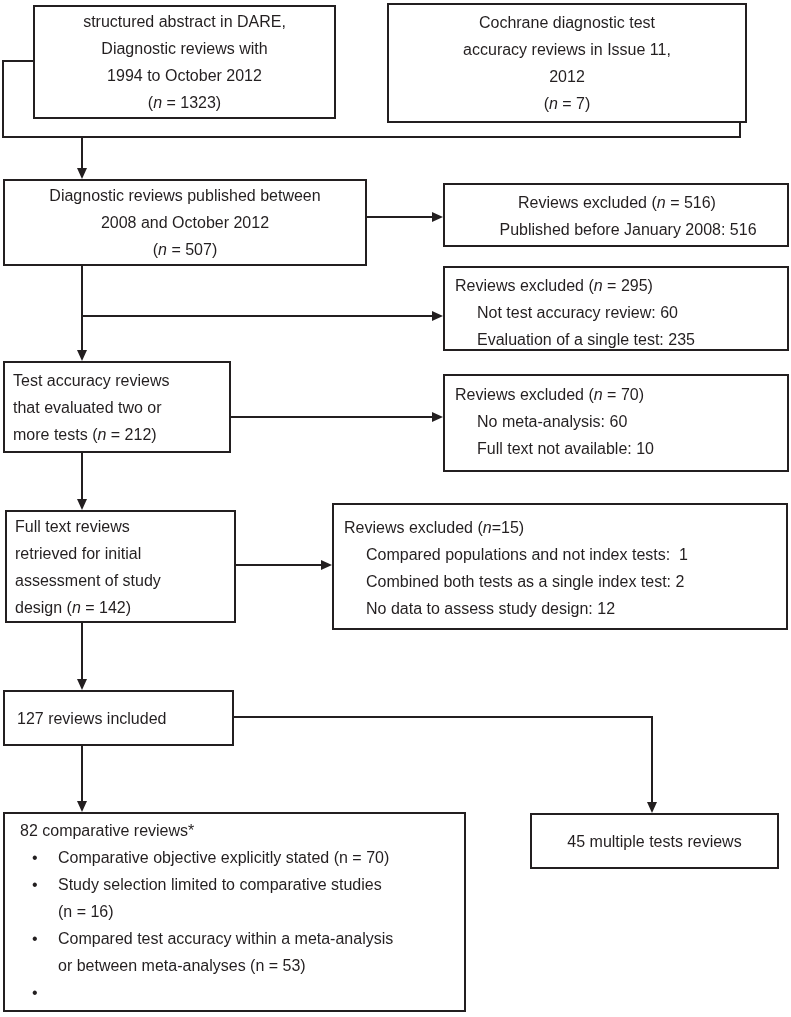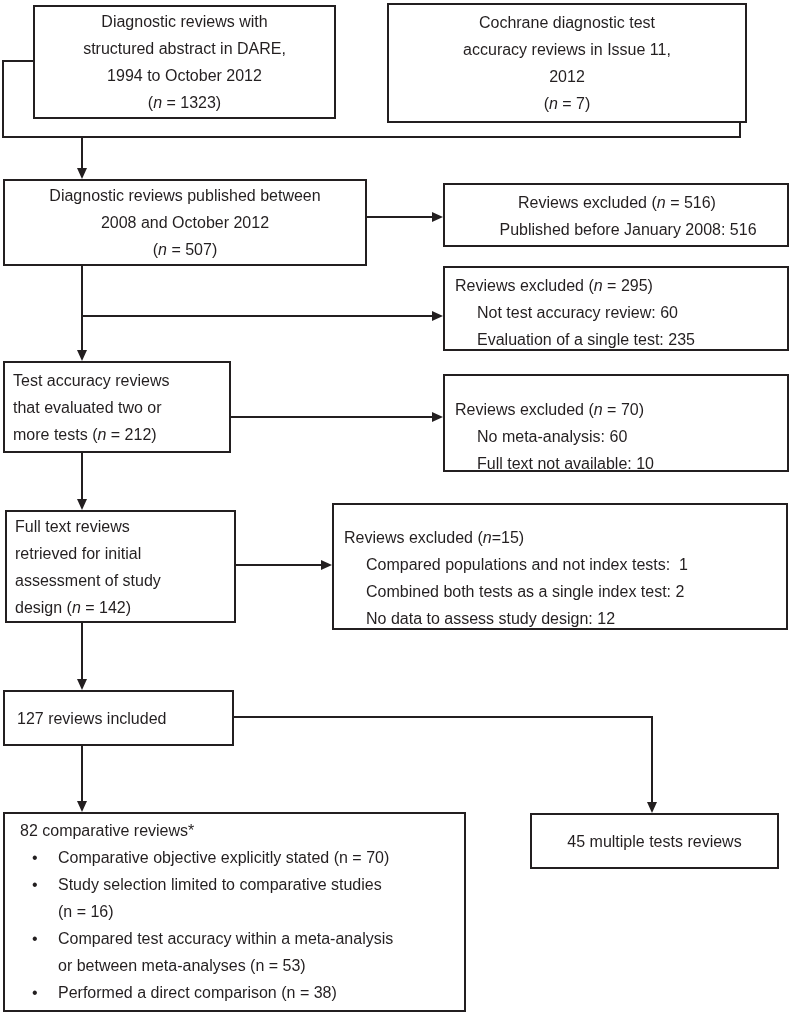--- a/index.html
+++ b/index.html
@@ -81,22 +81,22 @@
   <div class="ah-down" style="left:77px;top:679px;"></div>
 
   <div class="vline" style="left:81px;top:746px;width:2px;height:57px;"></div>
   <div class="ah-down" style="left:77px;top:801px;"></div>
 
   <div class="hline" style="left:233px;top:716px;width:420px;height:2px;"></div>
   <div class="vline" style="left:651px;top:716px;width:2px;height:88px;"></div>
   <div class="ah-down" style="left:647px;top:802px;"></div>
 
   <div class="box center" style="left:33px;top:5px;width:303px;height:114px;">
+    <span class="line">structured abstract in DARE,</span>
     <span class="line">Diagnostic reviews with</span>
-    <span class="line">structured abstract in DARE,</span>
     <span class="line">1994 to October 2012</span>
     <span class="line"><span>(</span><span class="it">n</span><span> = 1323)</span></span>
   </div>
 
   <div class="box center" style="left:387px;top:3px;width:360px;height:120px;">
     <span class="line">Cochrane diagnostic test</span>
     <span class="line">accuracy reviews in Issue 11,</span>
     <span class="line">2012</span>
     <span class="line"><span>(</span><span class="it">n</span><span> = 7)</span></span>
   </div>
@@ -117,34 +117,34 @@
     <div class="item">Not test accuracy review: 60</div>
     <div class="item">Evaluation of a single test: 235</div>
   </div>
 
   <div class="box vcenter pad-left" style="left:3px;top:361px;width:228px;height:92px;">
     <span class="line">Test accuracy reviews</span>
     <span class="line">that evaluated two or</span>
     <span class="line"><span>more tests (</span><span class="it">n</span><span> = 212)</span></span>
   </div>
 
-  <div class="box excl" style="left:443px;top:374px;width:346px;height:98px;padding-top:20px;">
+  <div class="box excl" style="left:443px;top:374px;width:346px;height:98px;padding-top:5px;">
     <div class="title"><span>Reviews excluded (</span><span class="it">n</span><span> = 70)</span></div>
     <div class="item">No meta-analysis: 60</div>
     <div class="item">Full text not available: 10</div>
   </div>
 
   <div class="box vcenter pad-left" style="left:5px;top:510px;width:231px;height:113px;">
     <span class="line">Full text reviews</span>
     <span class="line">retrieved for initial</span>
     <span class="line">assessment of study</span>
     <span class="line"><span>design (</span><span class="it">n</span><span> = 142)</span></span>
   </div>
 
-  <div class="box excl" style="left:332px;top:503px;width:456px;height:127px;padding-top:19px;">
+  <div class="box excl" style="left:332px;top:503px;width:456px;height:127px;padding-top:9px;">
     <div class="title"><span>Reviews excluded (</span><span class="it">n</span><span>=15)</span></div>
     <div class="item">Compared populations and not index tests:  1</div>
     <div class="item">Combined both tests as a single index test: 2</div>
     <div class="item">No data to assess study design: 12</div>
   </div>
 
   <div class="box vcenter" style="left:3px;top:690px;width:231px;height:56px;padding-left:12px;">
     <span class="line">127 reviews included</span>
   </div>
 
@@ -165,23 +165,20 @@
     </div>
     <div class="bullet-row">
       <span class="bullet-marker">•</span>
       <span class="bullet-text">
           <span class="line">Compared test accuracy within a meta-analysis</span>
           <span class="line">or between meta-analyses (n = 53)</span>
         </span>
     </div>
     <div class="bullet-row">
       <span class="bullet-marker">•</span>
-      <span class="bullet-text">
-          <span class="line">Performed a direct comparison (n = 38)</span>
-        </span>
     </div>
   </div>
 
   <div class="box center" style="left:530px;top:813px;width:249px;height:56px;">
     <span class="line">45 multiple tests reviews</span>
   </div>
 
 </div>
 
 </body></html>

